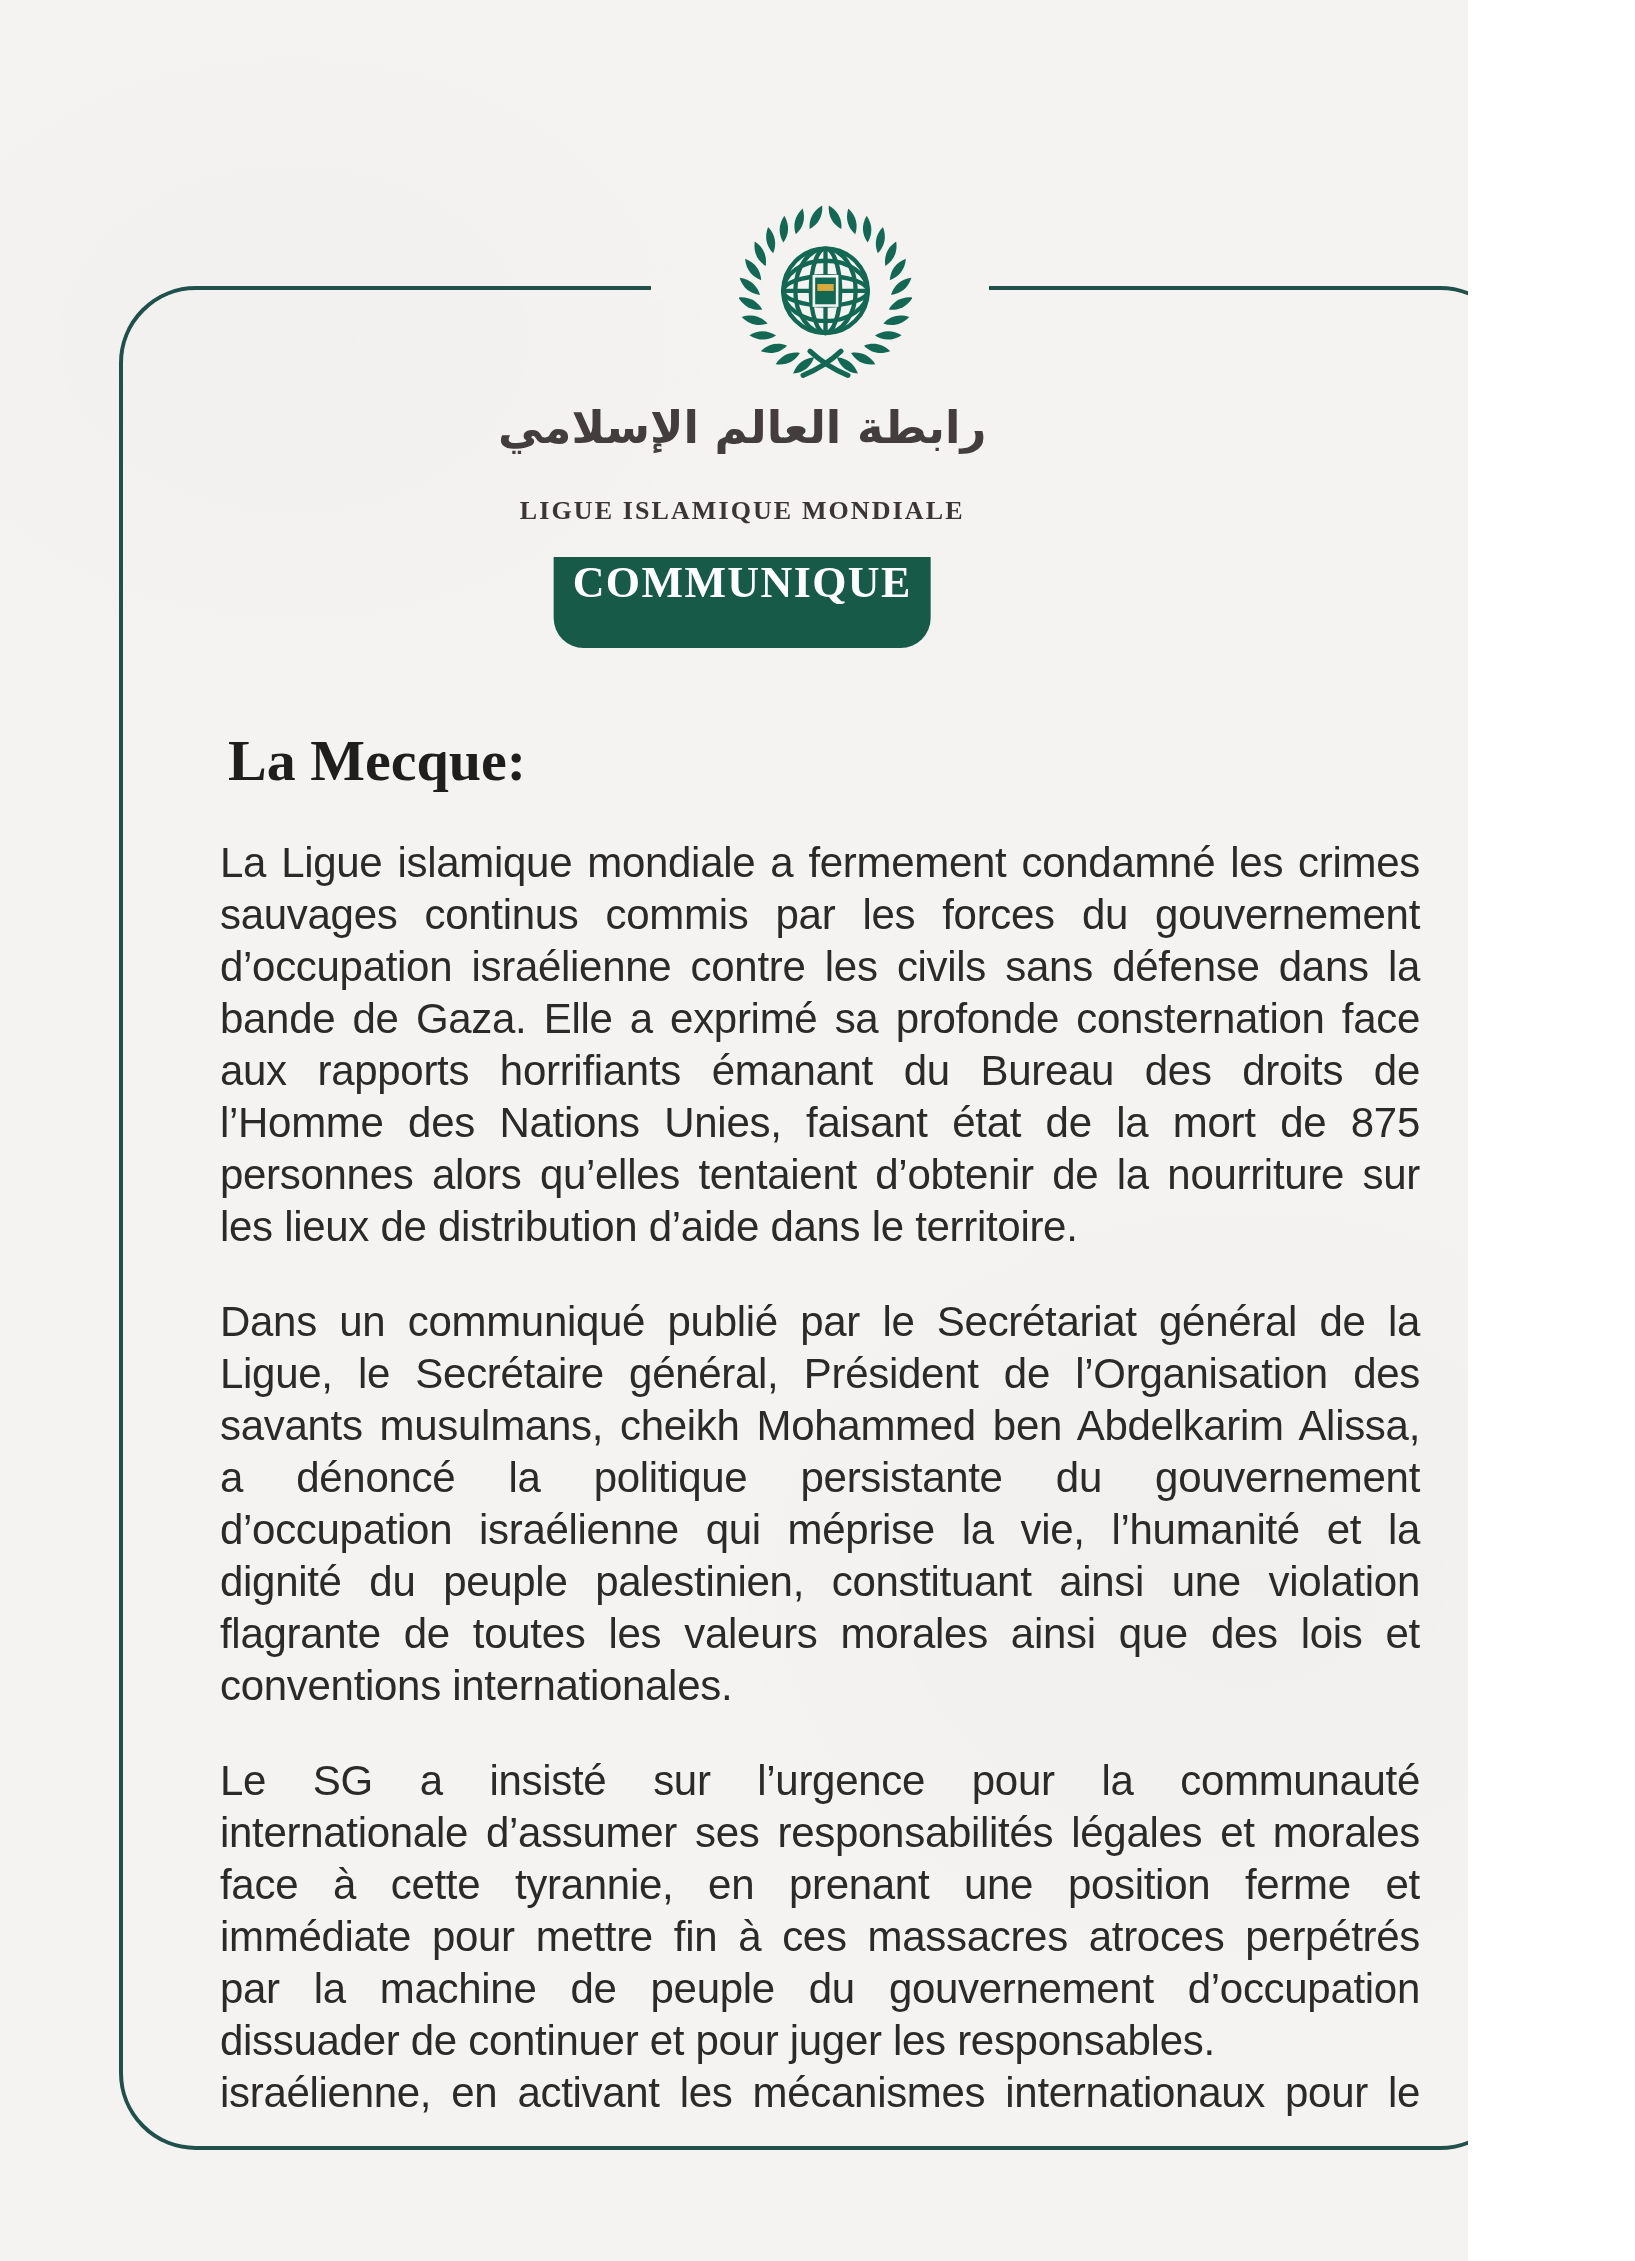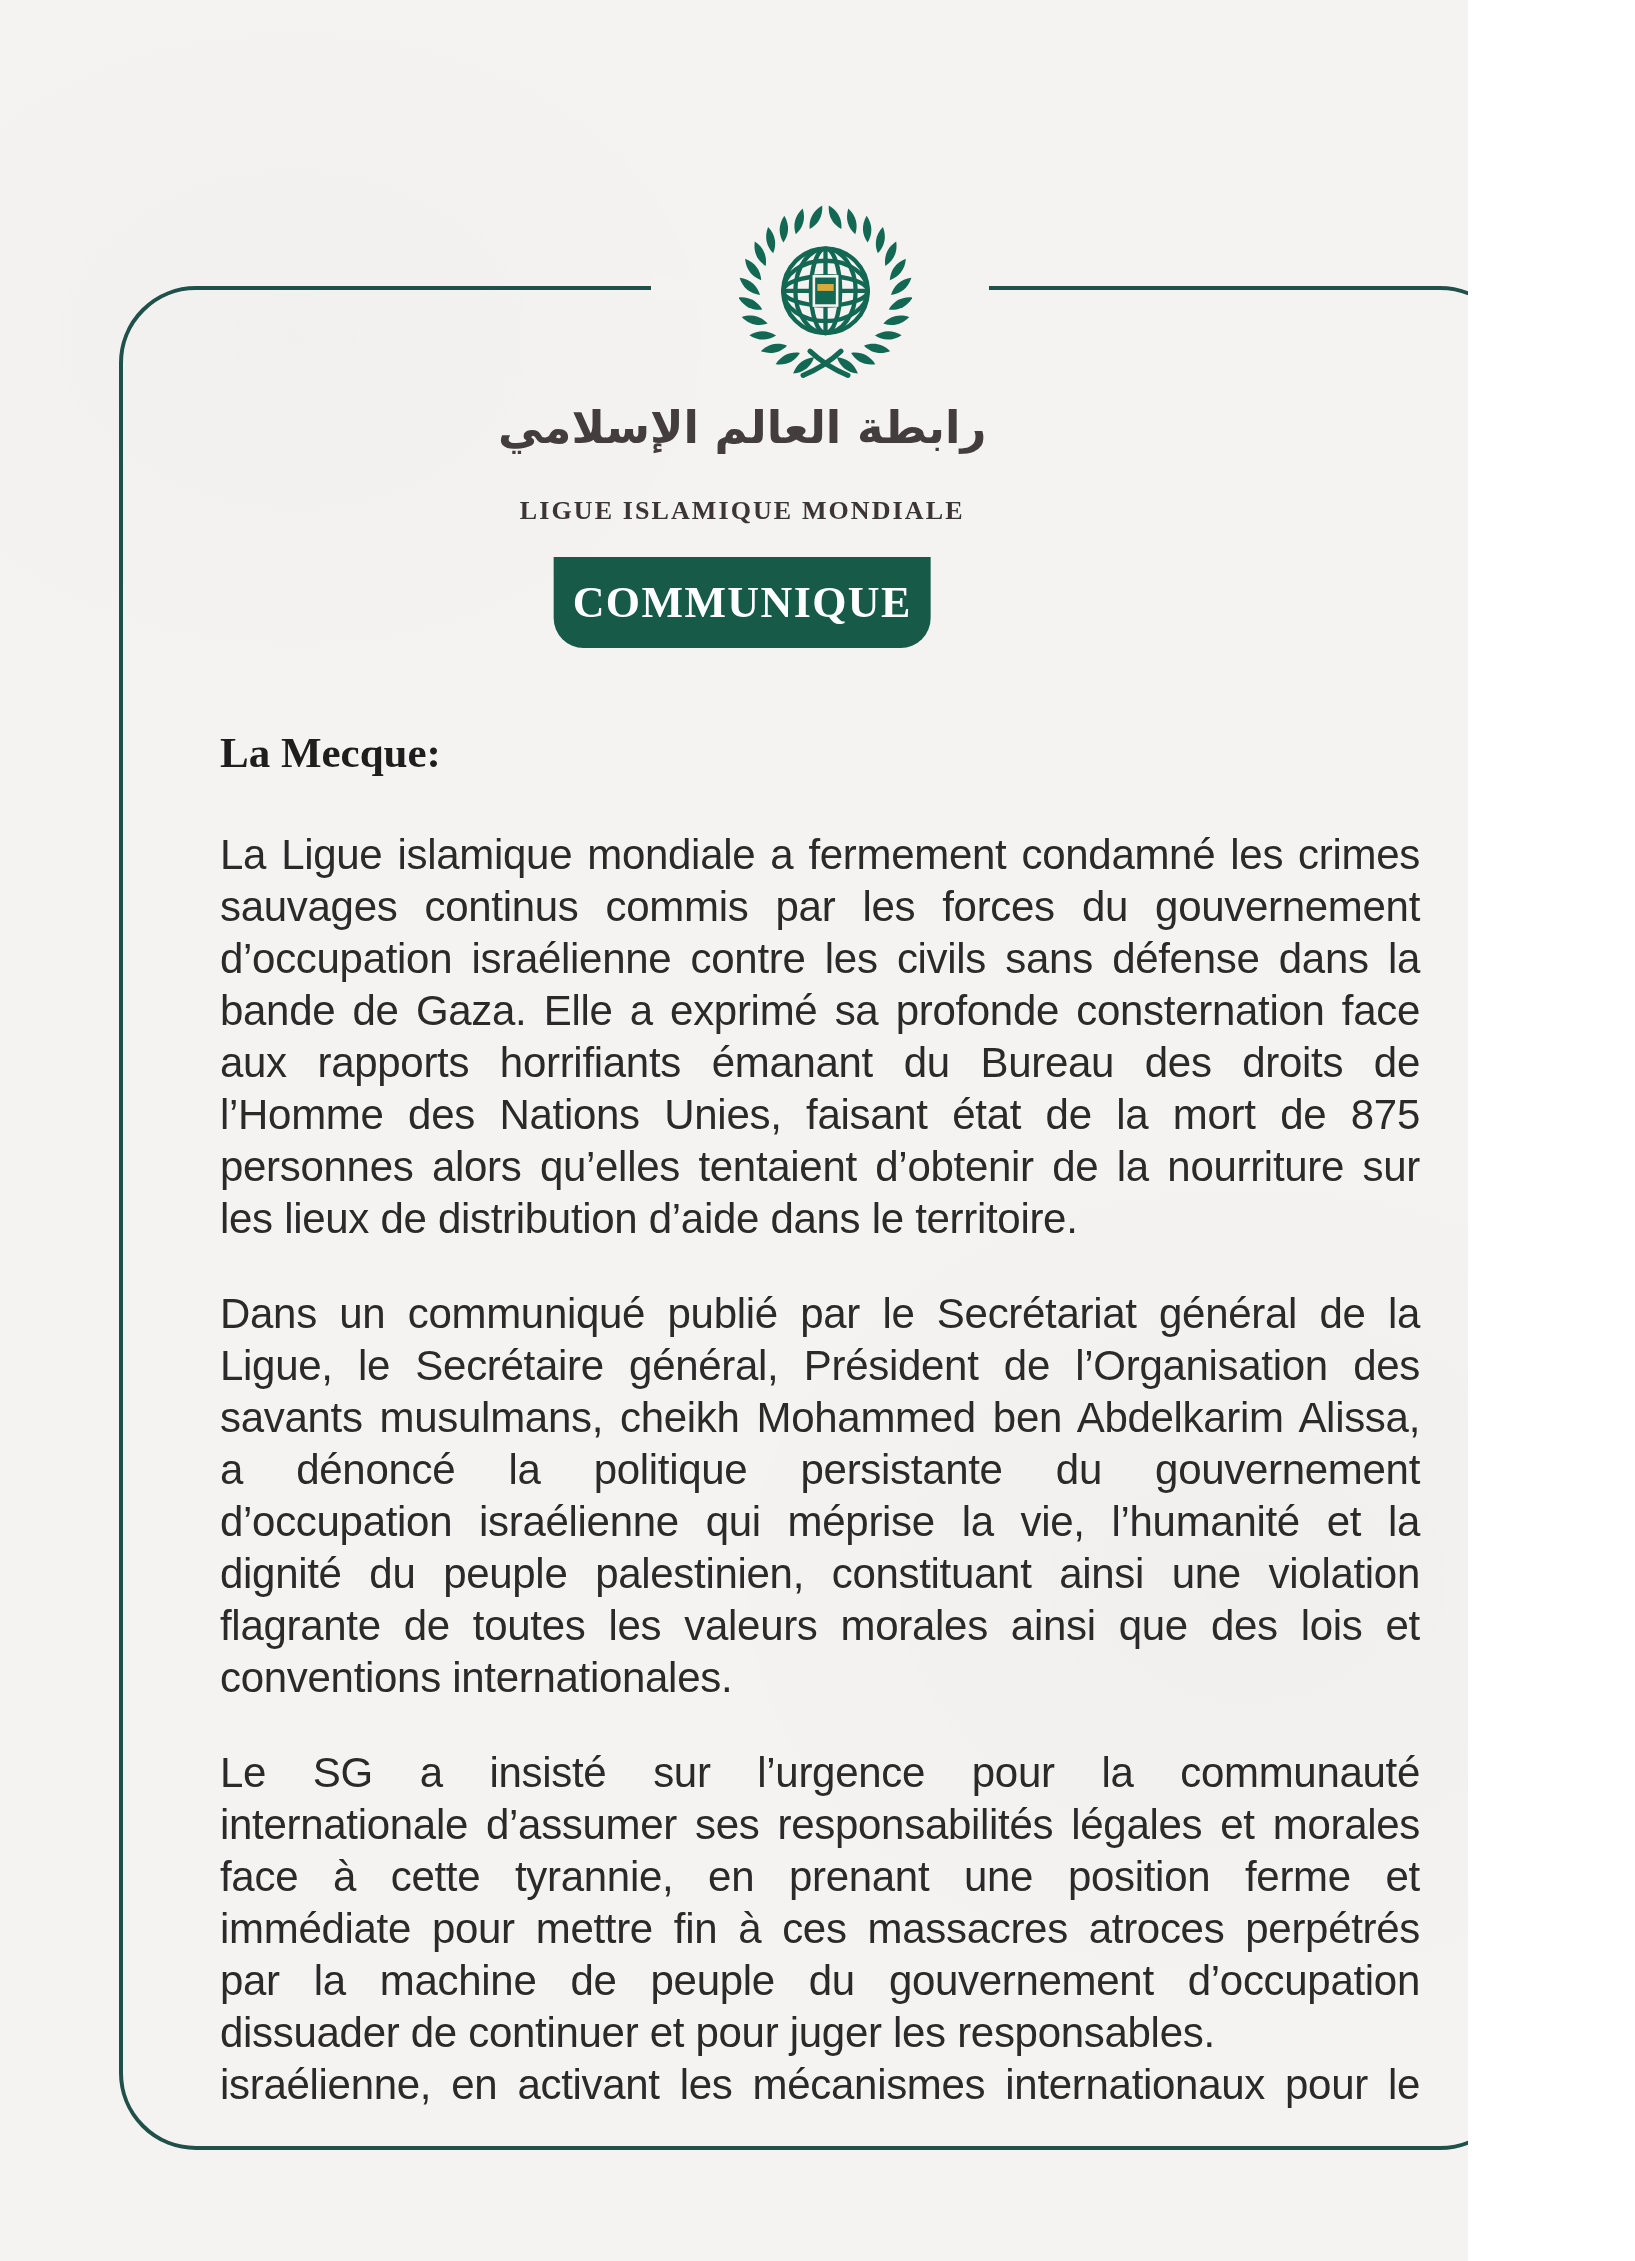--- a/index.html
+++ b/index.html
@@ -55,39 +55,39 @@
   .orgname{
     top:496px;
     font-family:"Liberation Serif", serif;
     font-weight:bold; font-size:26px;
     letter-spacing:2.1px;
     color:var(--orgname);
   }
   .banner{
     top:557px;
     height:91px;
-    display:flex; align-items:center;
+    display:flex; 
     padding:0 19px;
     background:var(--banner);
     border-radius:0 0 30px 30px;
   }
   .banner span{
     font-family:"Liberation Serif", serif;
     font-weight:bold; font-size:44px;
     letter-spacing:1.4px;
     color:#ffffff;
   }
   .content{
     position:absolute; left:220px; top:728px;
     width:1200px;
   }
   .dateline{
-    margin:0;
+    margin:8px;
     font-family:"Liberation Serif", serif;
-    font-weight:bold; font-size:43px; line-height:49px;
+    font-weight:bold; font-size:58px; line-height:49px;
     color:var(--heading);
   }
   .paras{ margin-top:52px; }
   .para{
     margin:0 0 43px 0;
     font-size:42px; line-height:52px;
     letter-spacing:-0.3px;
     color:var(--text);
   }
   .para:last-child{ margin-bottom:0; }

